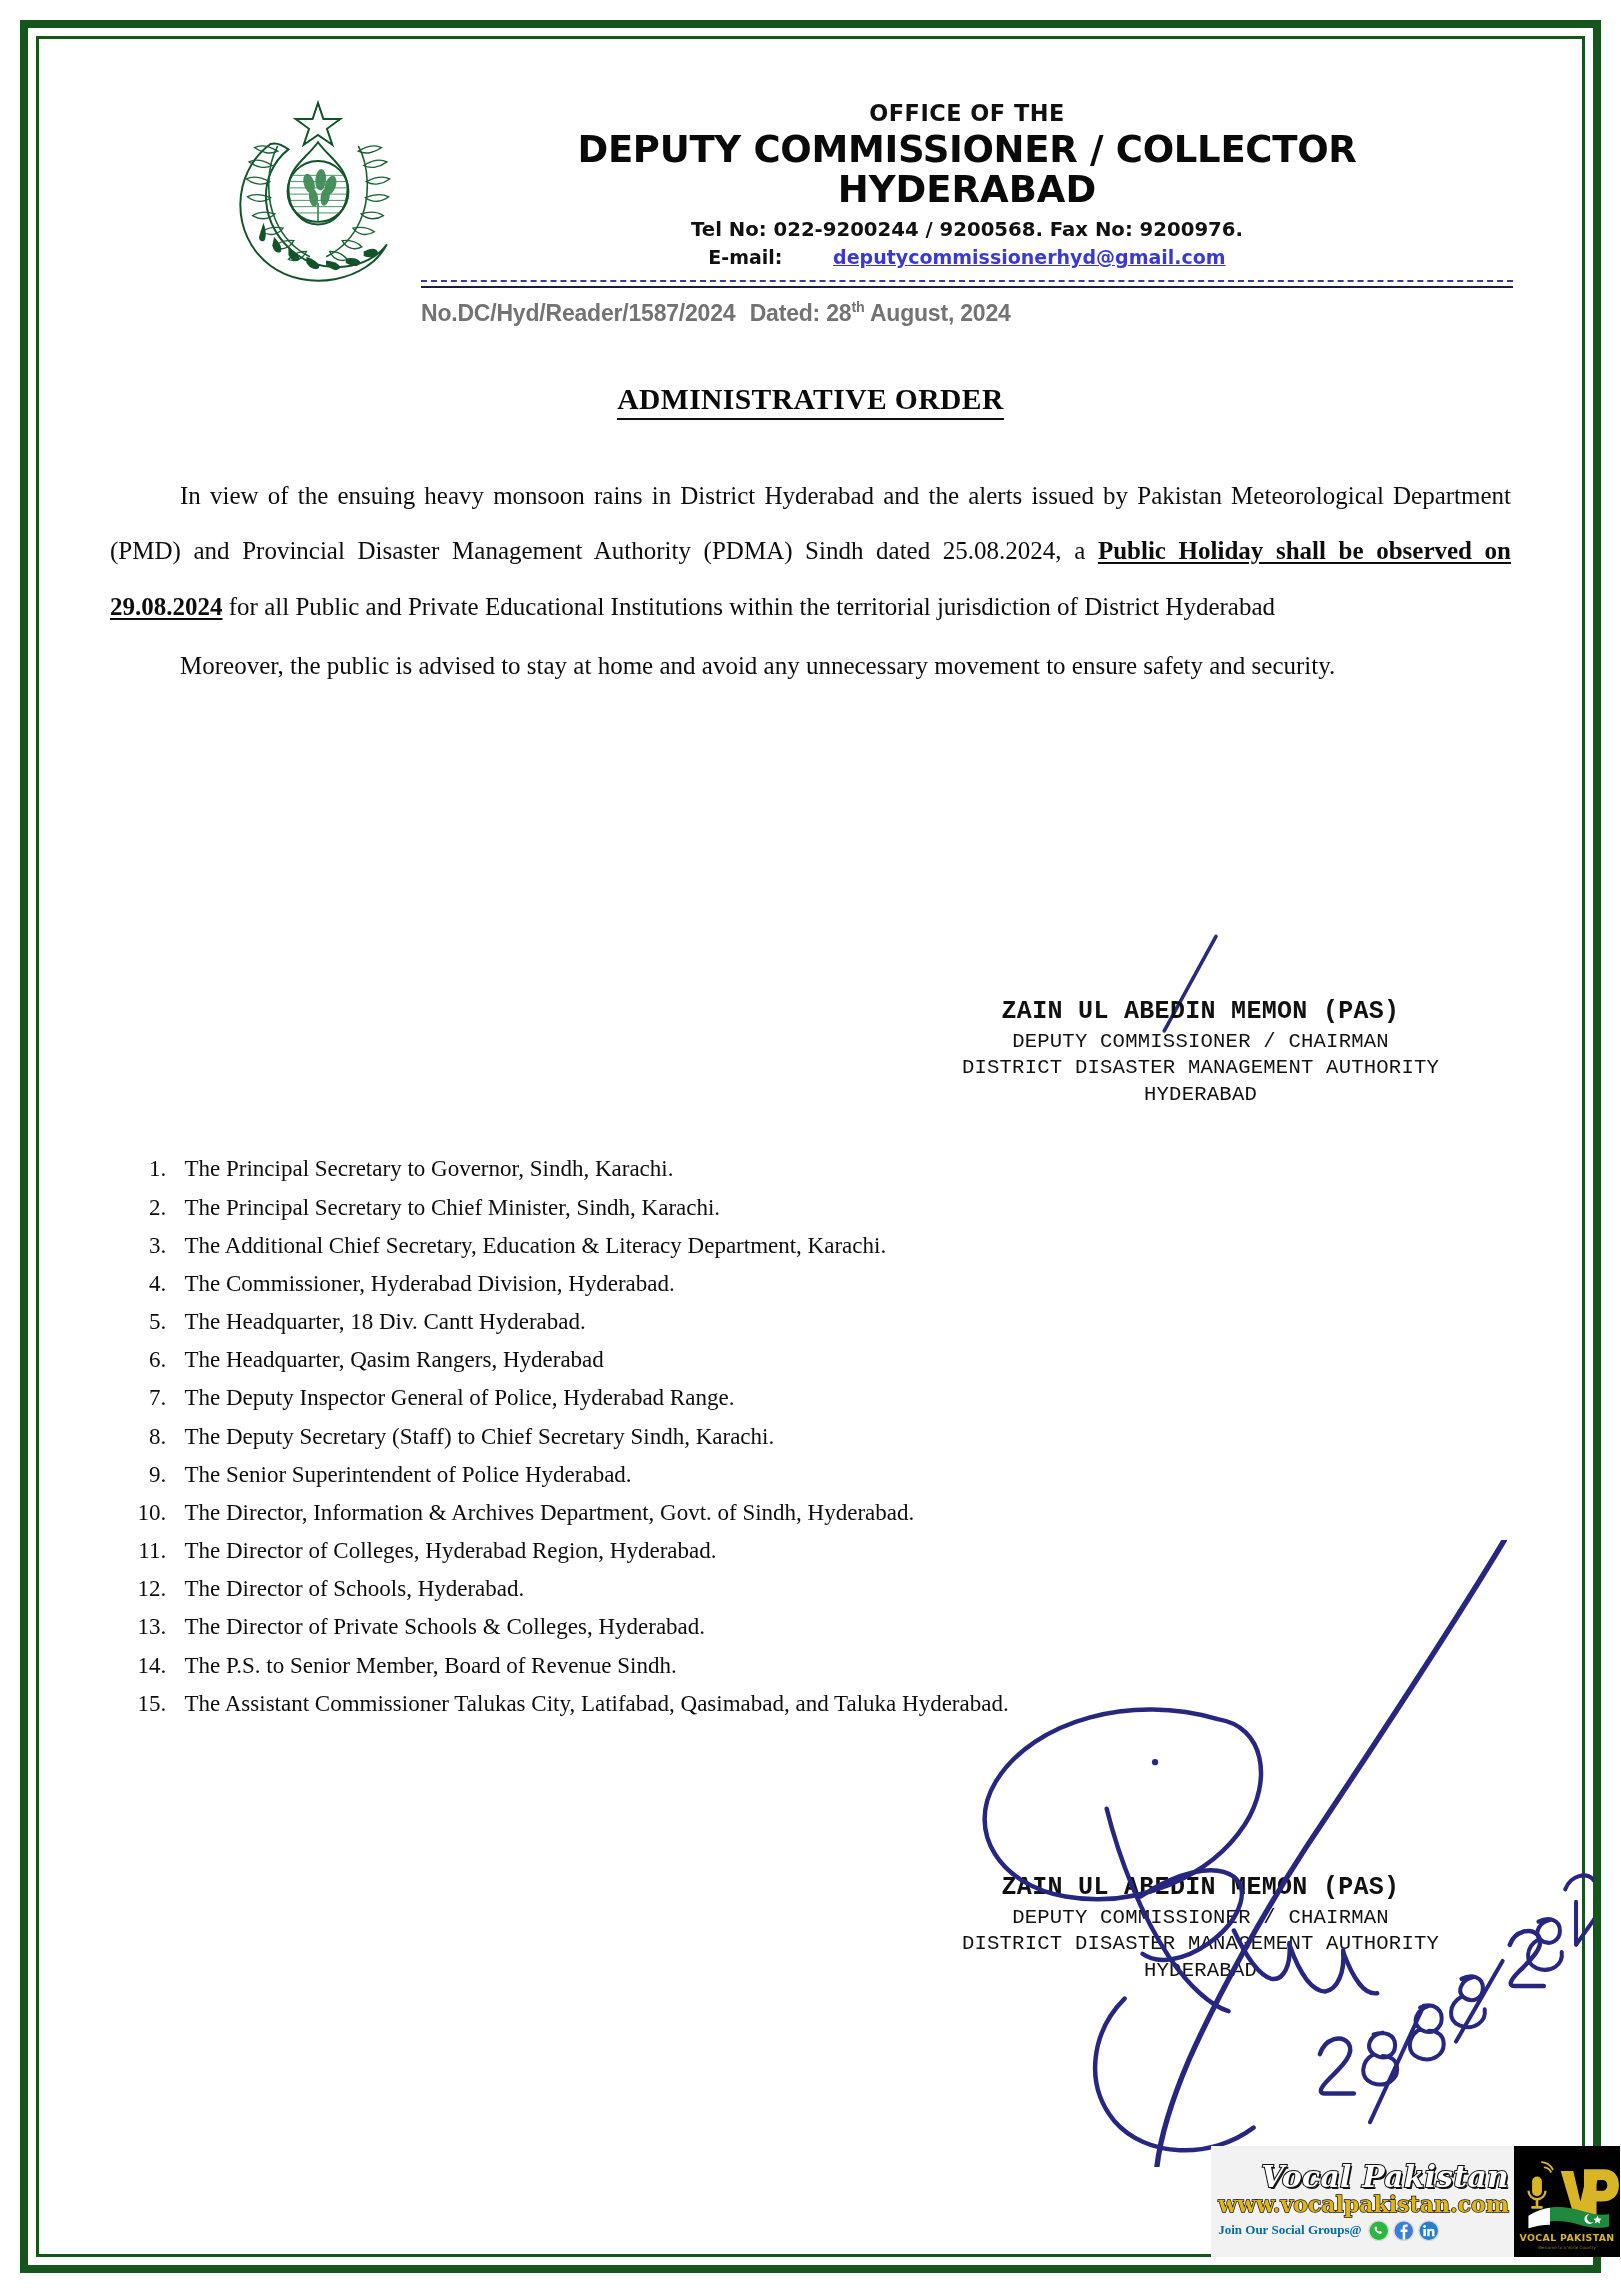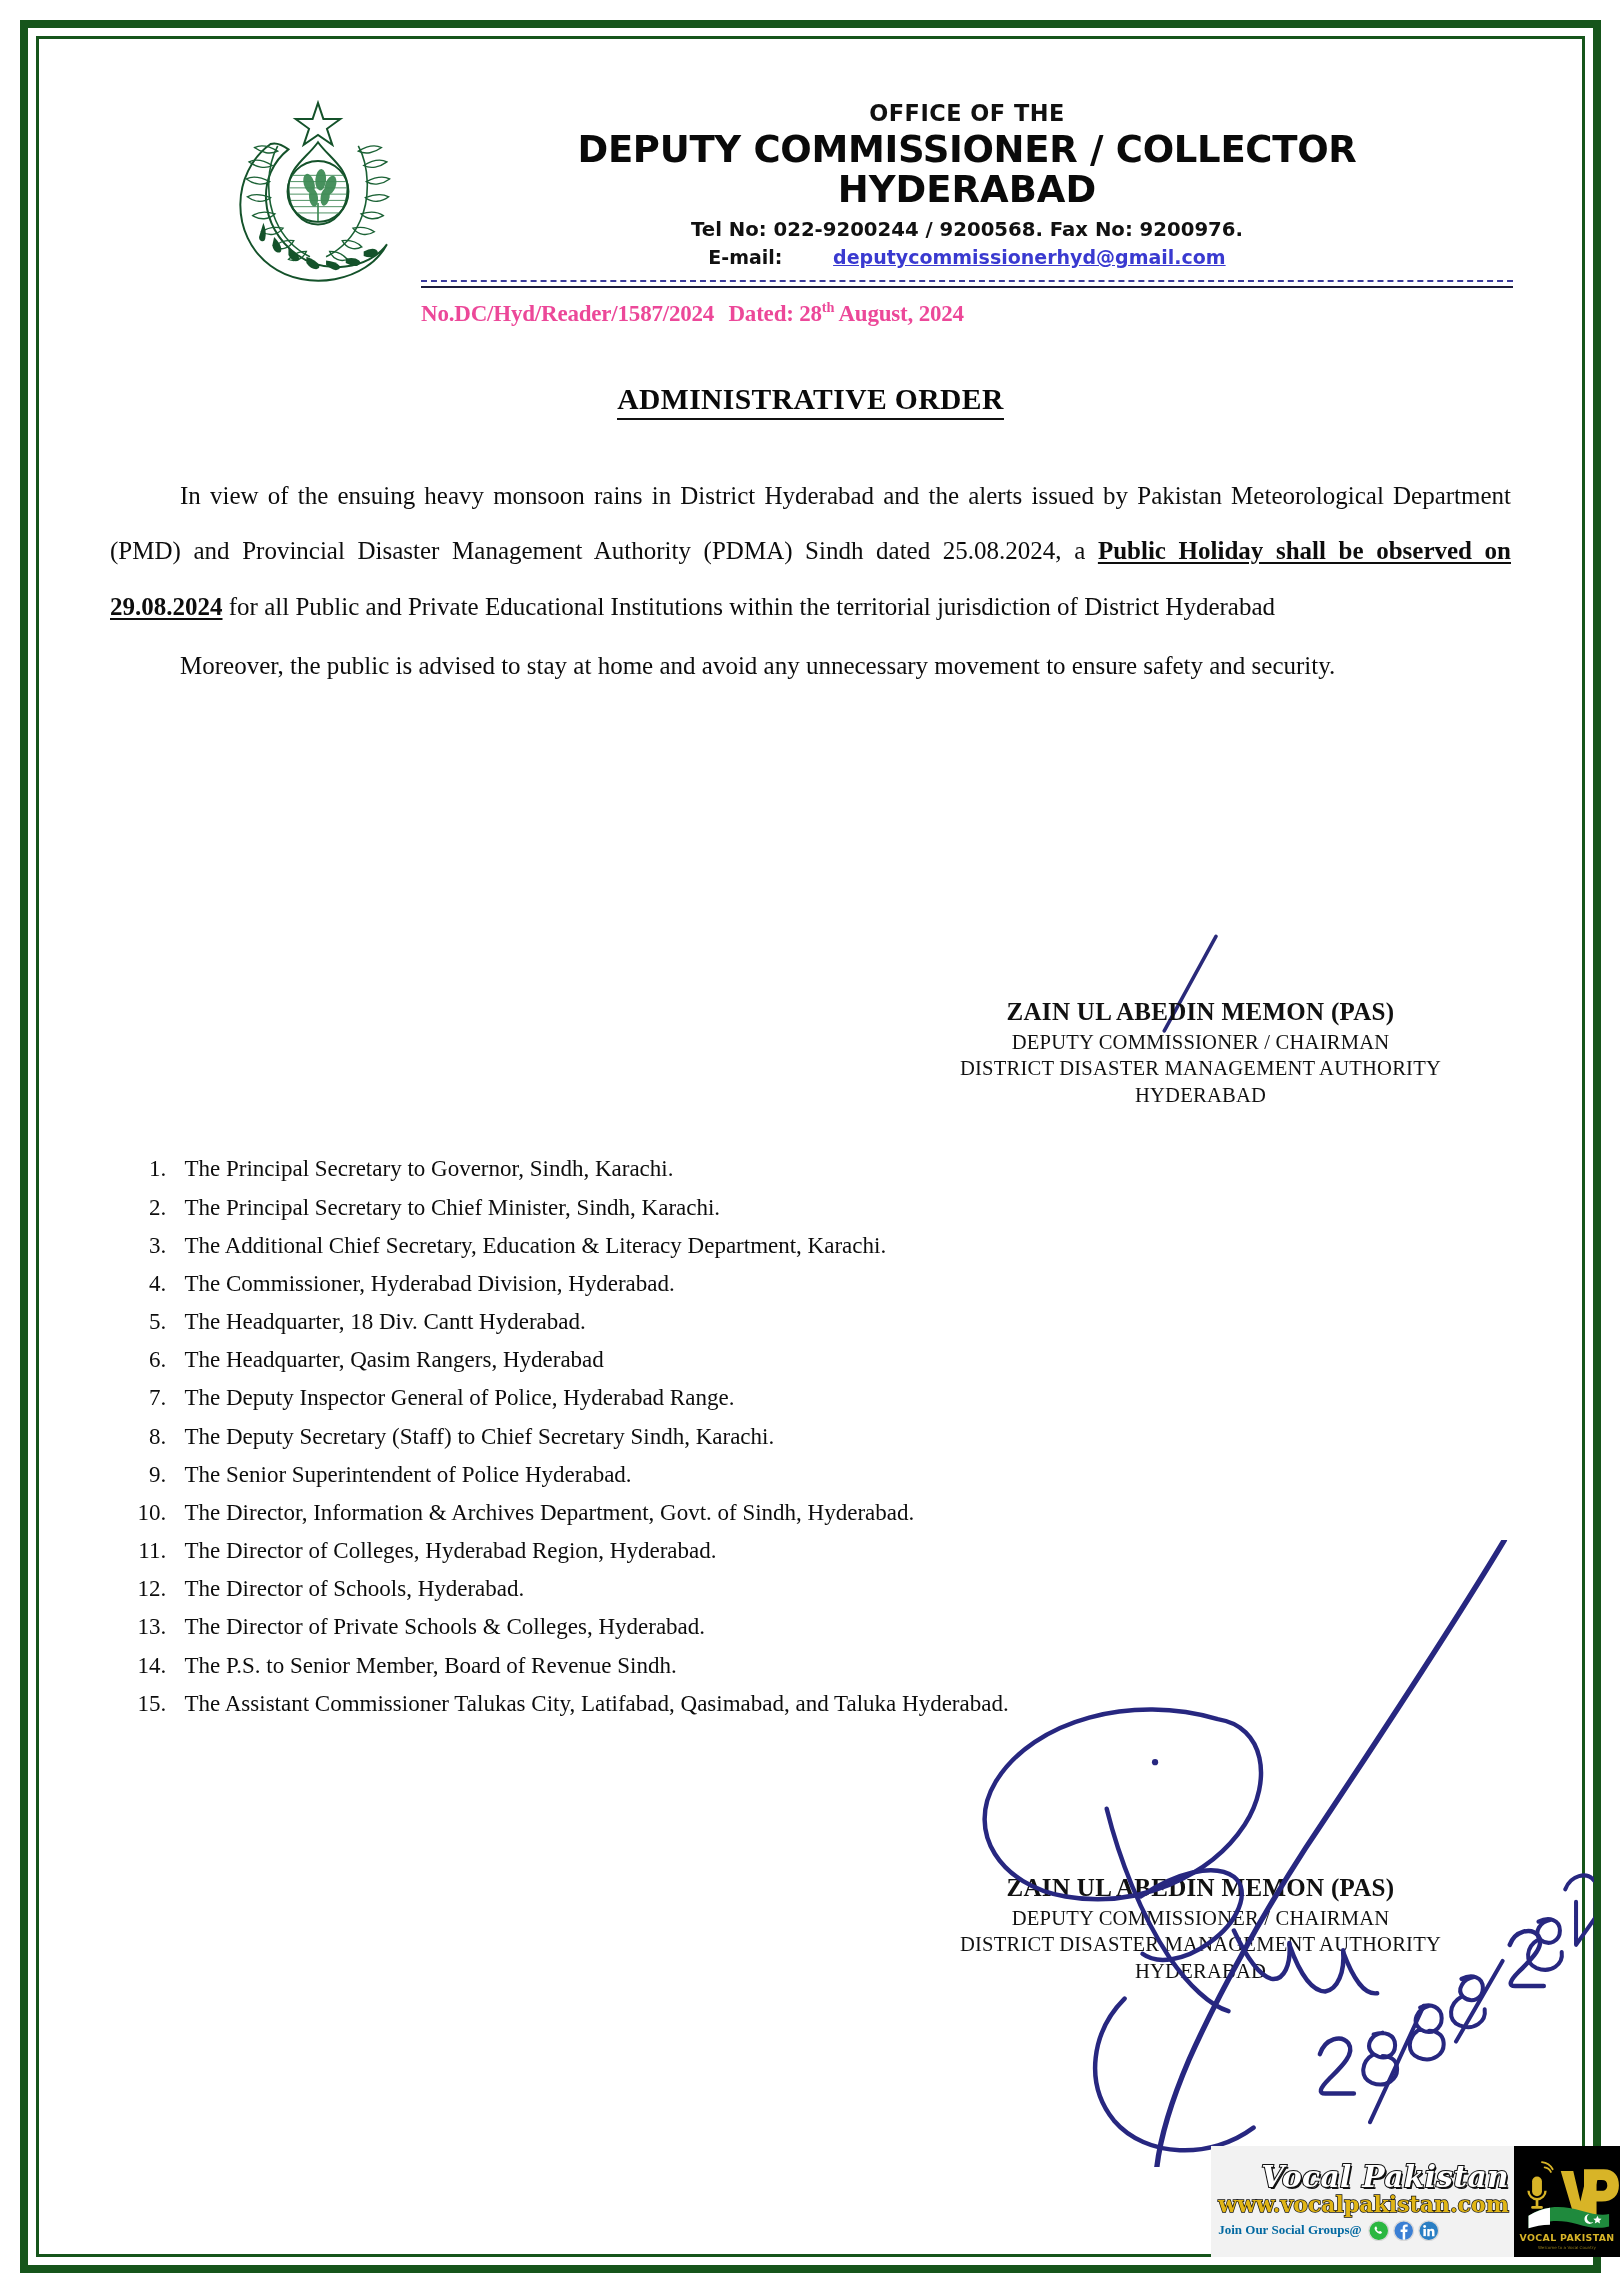--- a/index.html
+++ b/index.html
@@ -115,24 +115,24 @@
     margin-top: 11.6px;
     border-top: 2.7px dashed #3b3b9c;
     height: 0;
   }
   .solid-rule {
     margin-top: 3.6px;
     border-top: 2.7px solid #1b1b3a;
     height: 0;
   }
   .refline {
-    font-family: Liberation Serif, serif;
+    font-family: Liberation Sans, sans-serif;
     font-size: 23px;
     font-weight: bold;
-    color: #ec4899;
+    color: #737373;
     text-align: left;
     margin-top: 11.6px;
     letter-spacing: -0.2px;
   }
   .refline sup { font-size: 14.3px; }
   .refline .gap { display: inline-block; width: 14.3px; }
 
   
   .doc-title-wrap {
     text-align: center;
@@ -163,20 +163,21 @@
     text-underline-offset: 2.7px;
   }
 
   
   .sig-block {
     text-align: center;
     font-size: 20.6px;
     line-height: 1.3;
     color: #111;
     letter-spacing: 0.2px;
+    font-family: Liberation Mono, monospace;
   }
   .sig-block .sig-name {
     font-size: 25px;
     font-weight: bold;
     letter-spacing: 0.3px;
   }
   .sig-top {
     position: absolute;
     left: 896px;
     top: 996px;

